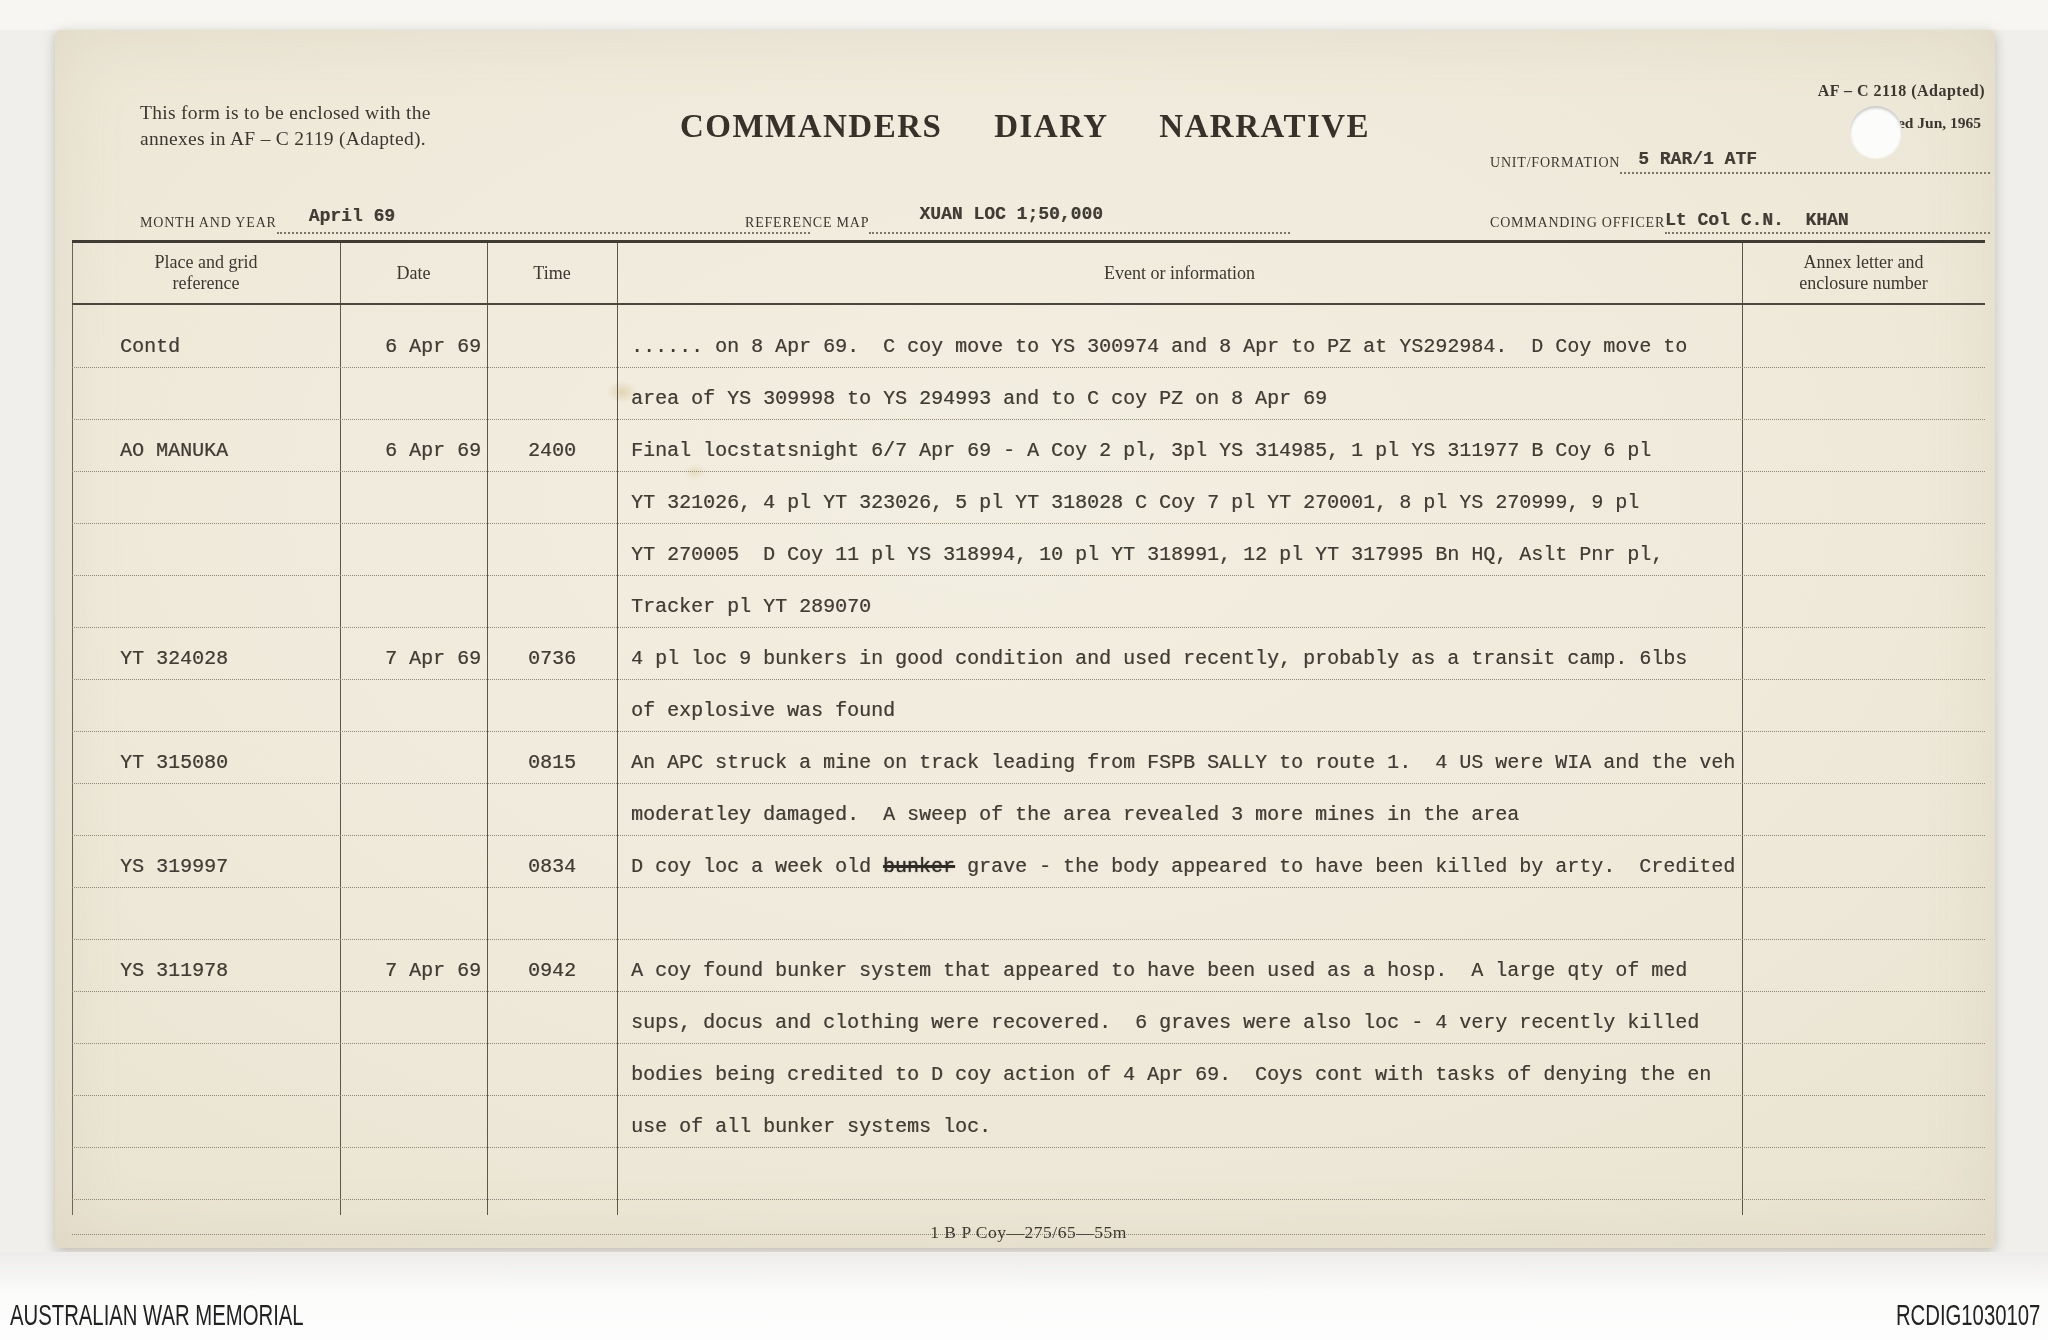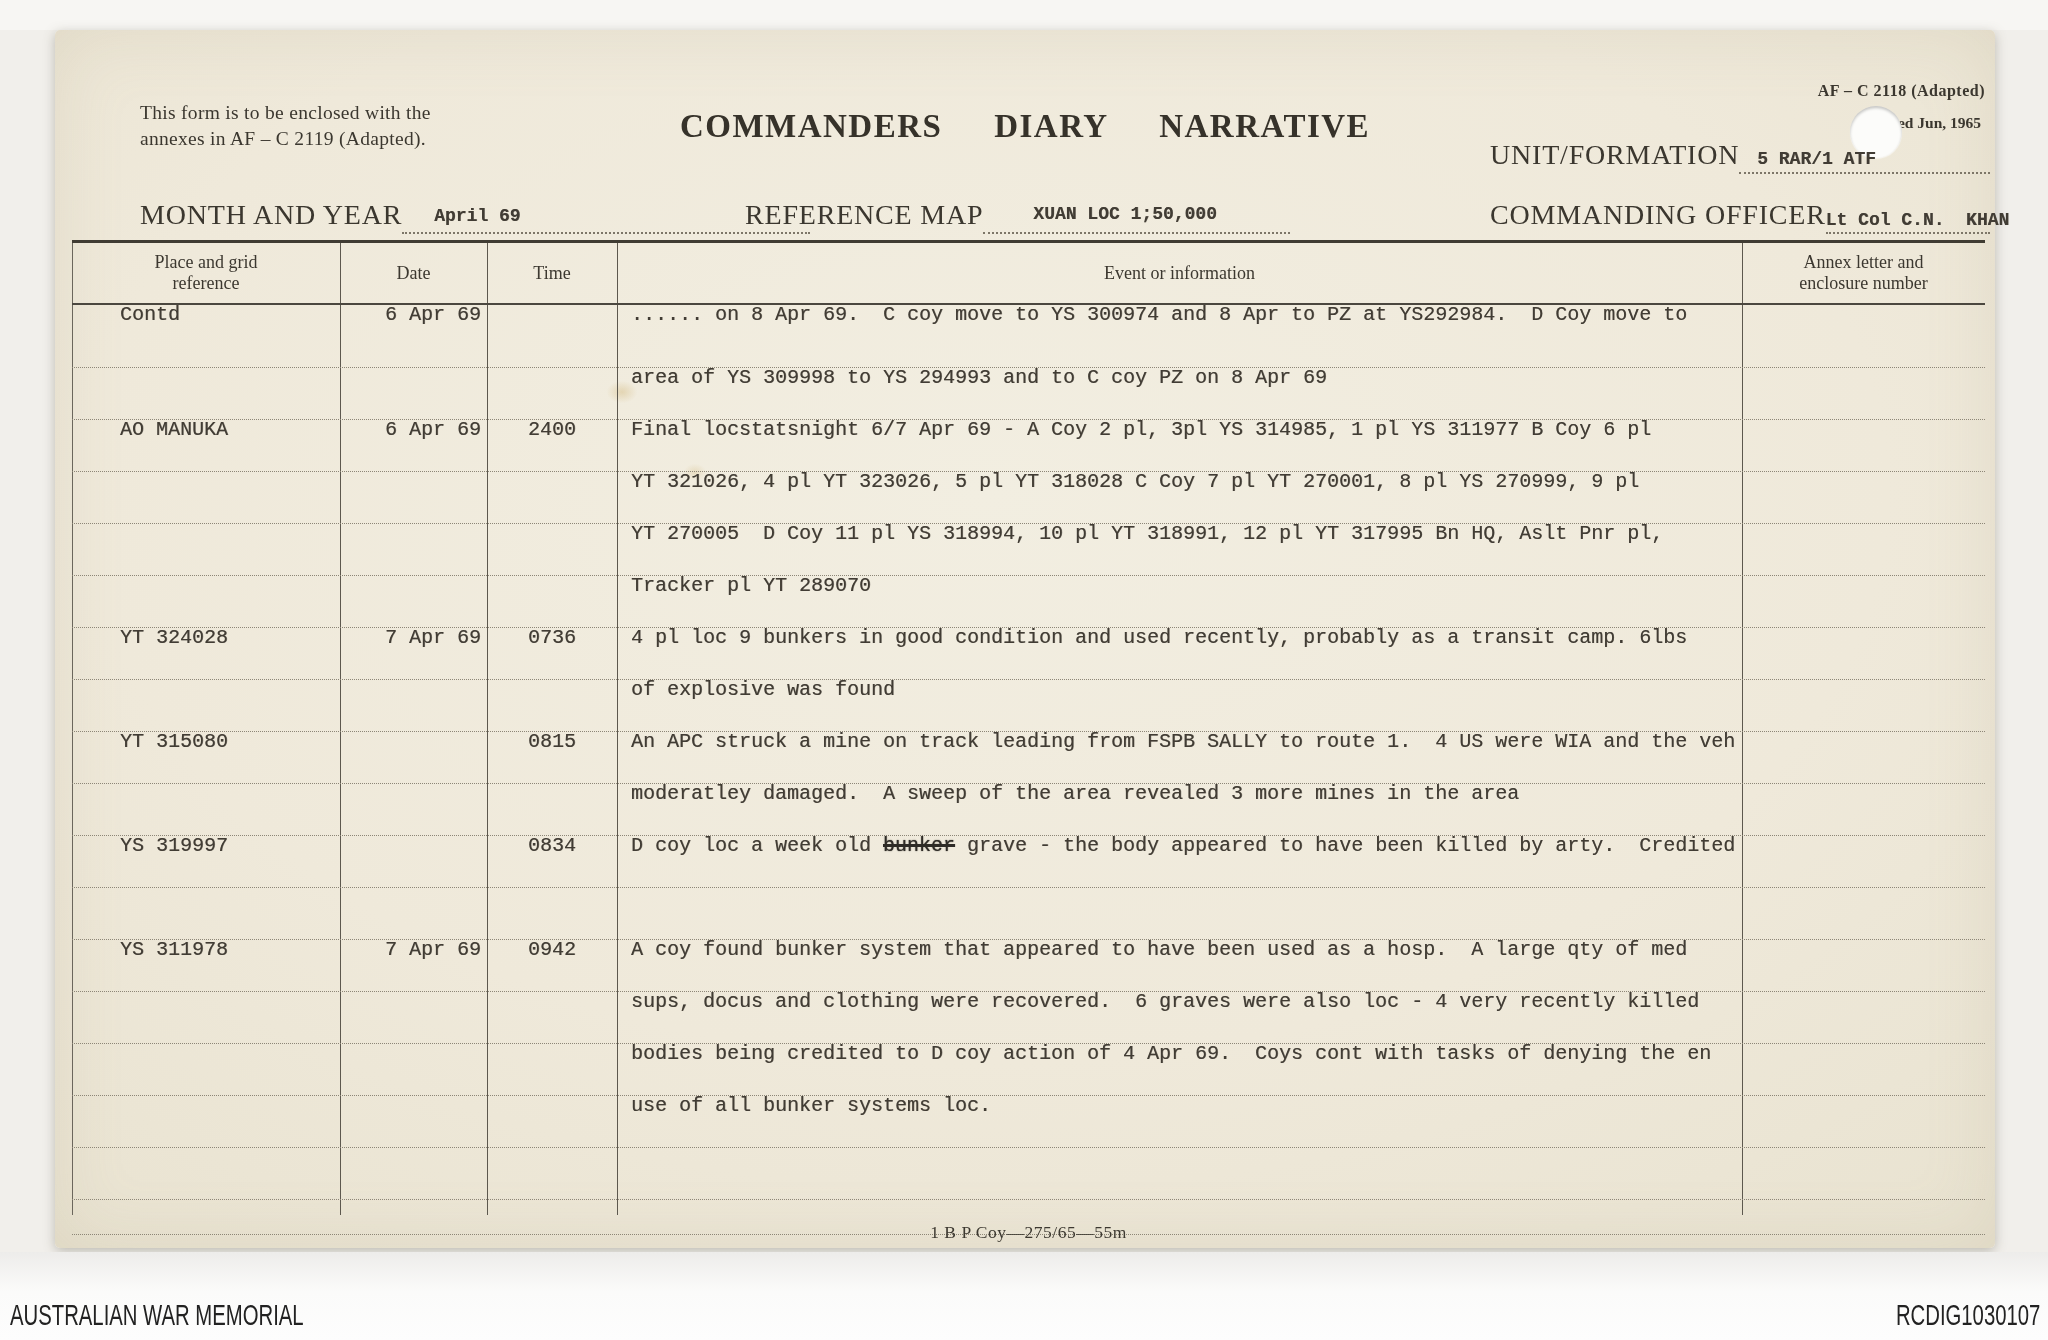--- a/index.html
+++ b/index.html
@@ -23,41 +23,41 @@
   
   .form-note{position:absolute;left:85px;top:70px;font-size:19.5px;line-height:26px;letter-spacing:0.3px;}
   .title{position:absolute;left:0;top:78px;width:100%;margin:0;text-align:center;
          font-size:33px;font-weight:bold;letter-spacing:1.5px;word-spacing:42px;color:#36322a;}
   .form-number{position:absolute;right:10px;top:52px;font-size:16px;font-weight:bold;letter-spacing:0.5px;}
   .revised{position:absolute;right:14px;top:84px;font-size:15.5px;font-weight:bold;}
   .hole{position:absolute;left:1795px;top:76px;width:52px;height:52px;border-radius:50%;
         background:#fcfcfa;box-shadow:inset 0 2px 3px rgba(0,0,0,0.22), 0 1px 1px rgba(255,255,255,0.6);}
   
   .field{position:absolute;display:flex;align-items:flex-end;height:36px;}
-  .flabel{font-size:28px;letter-spacing:0.8px;white-space:nowrap;padding-bottom:3px;color:#3b372f;}
+  .flabel{font-size:14px;letter-spacing:0.8px;white-space:nowrap;padding-bottom:3px;color:#3b372f;}
   .fline{flex:1;position:relative;border-bottom:2px dotted #7d7668;height:100%;}
   .fvalue{position:absolute;bottom:3px;font-size:18px;font-weight:bold;white-space:pre;}
   .f-unit{left:1435px;top:108px;width:500px;}
   .f-month{left:85px;top:168px;width:670px;}
   .f-map{left:690px;top:168px;width:545px;}
   .f-co{left:1435px;top:168px;width:500px;}
   .f-unit .fvalue{left:18px;}
   .f-month .fvalue{left:32px;bottom:6px;}
   .f-map .fvalue{left:50px;bottom:8px;}
   .f-co .fvalue{left:0px;bottom:2px;}
   
   .table{position:absolute;left:17px;top:210px;width:1913px;height:978px;border-top:3px solid #403c33;}
   .thead{display:flex;height:60px;border-bottom:2px solid #4b473f;position:relative;z-index:2;}
   .hcell{display:flex;align-items:center;justify-content:center;text-align:center;
          font-size:18px;line-height:21px;color:#3c3830;}
   .h-place{width:268px;} .h-place span{width:150px;}
   .h-date{width:147px;} .h-time{width:130px;}
   .h-event{width:1125px;} .h-annex{width:243px;} .h-annex span{width:185px;}
   .tbody{position:relative;z-index:2;}
-  .trow{display:flex;height:51px;border-bottom:1px dotted #8d8677;}
+  .trow{display:flex;align-items:flex-end;height:51px;border-bottom:1px dotted #8d8677;}
   .trow:first-child{height:62px;}
   .cell{padding-bottom:10px;font-size:20px;line-height:20px;white-space:pre;}
   .cell-place{width:268px;padding-left:48px;box-sizing:border-box;}
   .cell-date{width:147px;padding-left:45px;box-sizing:border-box;}
   .cell-time{width:130px;text-align:center;}
   .cell-event{width:1125px;padding-left:14px;box-sizing:border-box;overflow:visible;}
   .bottom-rule{height:34px;border-bottom:1px dotted #8d8677;}
   .struck{text-decoration:line-through;text-decoration-thickness:3px;color:#2e2b26;
           text-shadow:0 0 1.2px rgba(40,36,30,0.9);}
   .vline{position:absolute;top:0;width:1px;height:972px;background:#5d584e;z-index:1;}

